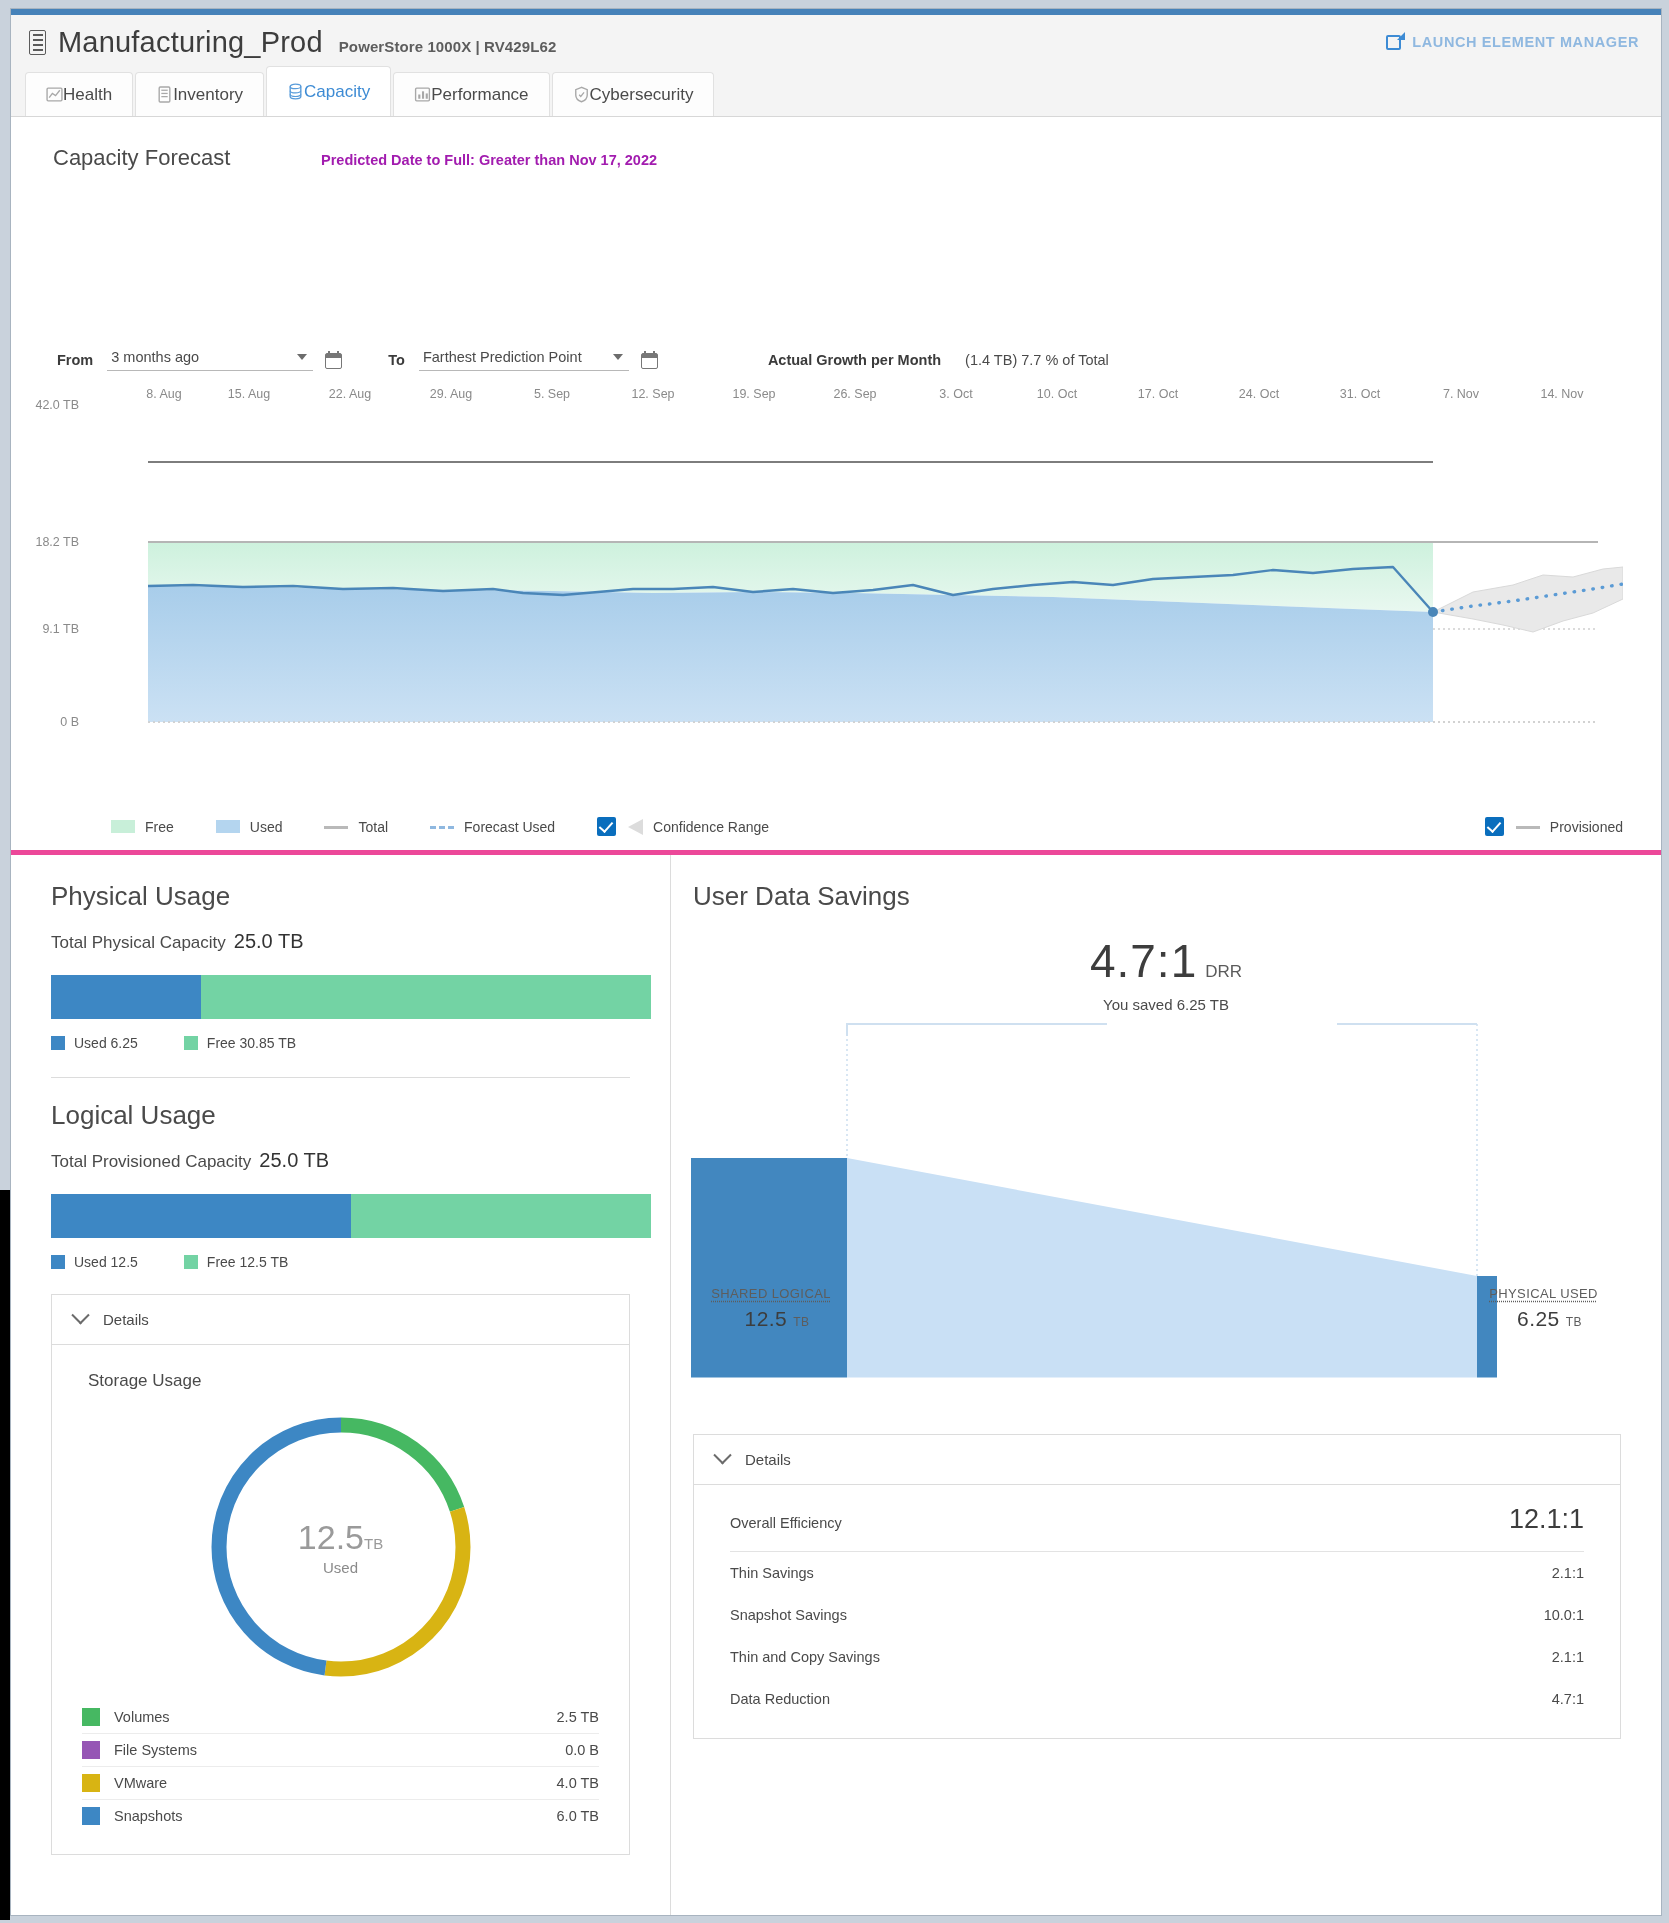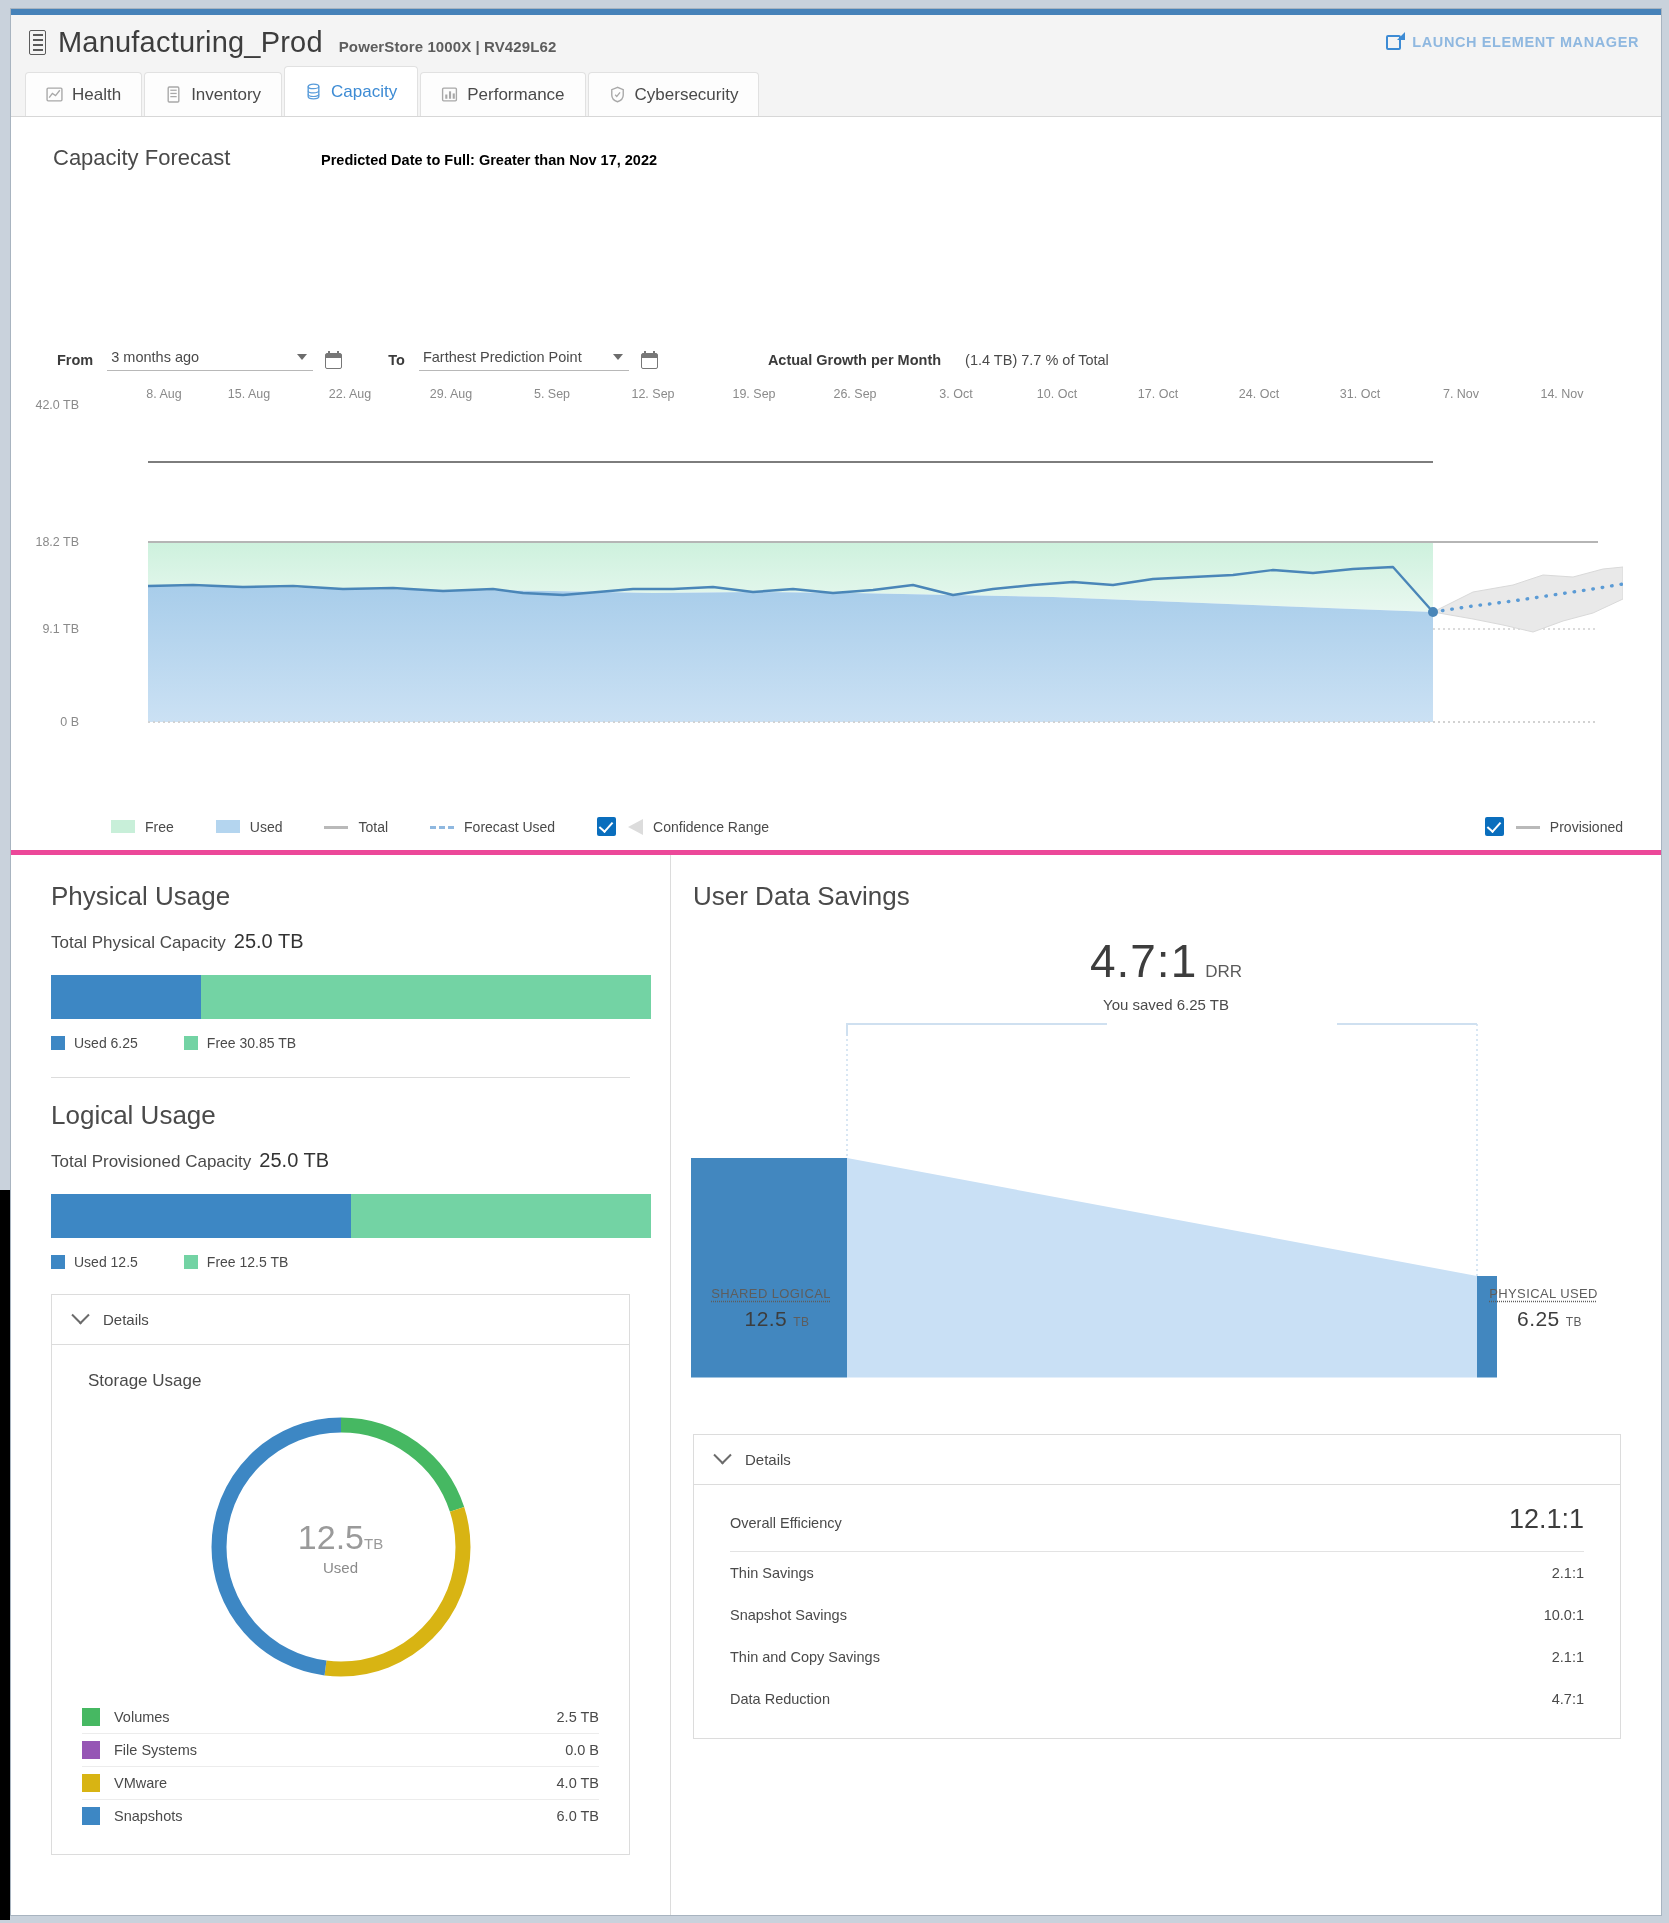--- a/index.html
+++ b/index.html
@@ -55,39 +55,39 @@
   }
   .launch-text { color: #8fb8e0; font-size: 14.5px; font-weight: 700; letter-spacing: .6px; }
   
   .tabs {
     position: absolute; left: 0; top: 60px; width: 100%; height: 48px;
     background: #f4f4f4;
     display: flex; align-items: flex-end; padding-left: 14px;
     border-bottom: 1px solid #d7d7d7;
   }
   .tab {
-    display: flex; align-items: center; gap: 9px;
+    display: flex; align-items: center; 
     height: 44px; padding: 0 20px; margin-right: 2px;
     background: #fdfdfd; border: 1px solid #e1e1e1; border-bottom: none;
     border-radius: 4px 4px 0 0;
     font-size: 17px; color: #4a4a4a; cursor: pointer;
     position: relative;
   }
   .tab.active {
     background: #ffffff; color: #3d8bd4; height: 50px;
     border-color: #e1e1e1; z-index: 2;
   }
   .tab-ico { width: 17px; height: 17px; opacity: .85; display:block; }
   
   .forecast-card {
     position: absolute; left: 0; top: 108px; width: 100%; height: 738px;
     background: #fff; border-bottom: 5px solid #ec4899;
   }
   .fc-title { position: absolute; left: 42px; top: 28px; font-size: 22px; color: #4a4a4a; }
-  .fc-predict { position: absolute; left: 310px; top: 35px; font-size: 14.5px; font-weight: 700; color: #000000; }
+  .fc-predict { position: absolute; left: 310px; top: 35px; font-size: 14.5px; font-weight: 700; color: #a21caf; }
   .filters { position: absolute; left: 46px; top: 232px; display: flex; align-items: center; font-size: 14.5px; }
   .flabel { color: #3b3b3b; font-weight: 700; margin-right: 14px; }
   .fselect {
     position: relative; border-bottom: 1px solid #b8b8b8;
     padding: 0 26px 5px 4px; color: #4a4a4a; font-size: 14.5px; cursor: pointer;
   }
   .fselect.w1 { width: 206px; }
   .fselect.w2 { width: 210px; }
   .caret { position: absolute; right: 6px; top: 5px; width: 0; height: 0;
     border-left: 5px solid transparent; border-right: 5px solid transparent; border-top: 6px solid #6c6c6c; }

